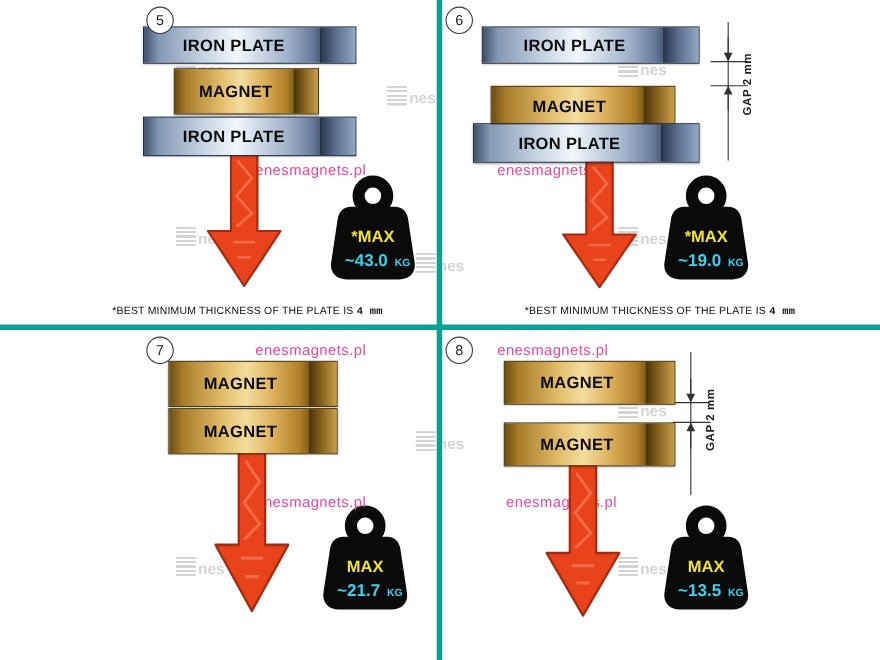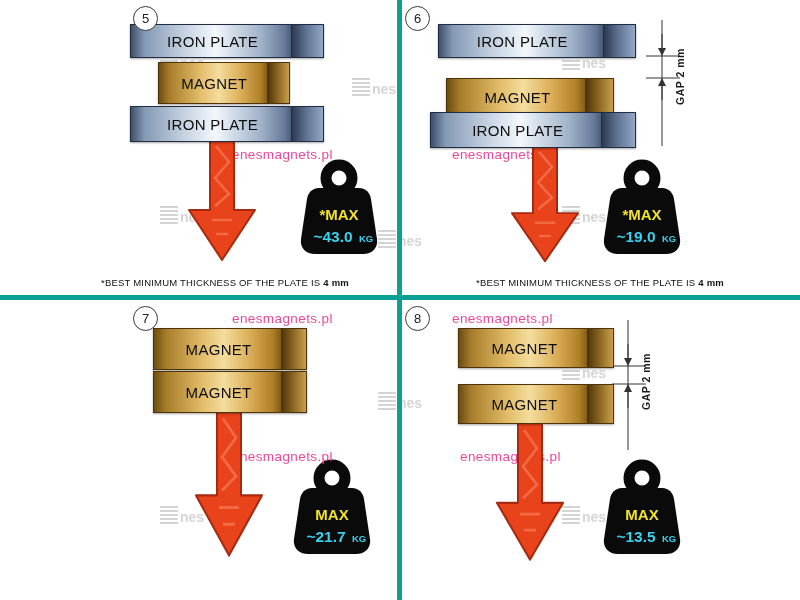--- a/index.html
+++ b/index.html
@@ -4,29 +4,29 @@
 <style>
   html,body{margin:0;padding:0;background:#ffffff;}
   body{font-family:"Liberation Sans",sans-serif;}
   .canvas{position:relative;width:800px;height:600px;background:#fff;overflow:hidden;}
   .divider{position:absolute;background:#0aa096;}
   .panel{position:absolute;width:400px;height:297px;}
   .badge{position:absolute;width:23px;height:23px;border:1.6px solid #3a3a3a;border-radius:50%;
          display:flex;align-items:center;justify-content:center;font-size:13px;color:#222;background:#fff;z-index:3;}
   .bar{position:absolute;display:flex;align-items:center;justify-content:center;
        border:1px solid #1f2c42;box-shadow:0 1px 2px rgba(0,0,0,.35);z-index:2;}
-  .bar .lbl{font-weight:normal;font-size:15px;color:#0c0c0c;letter-spacing:.3px;margin-right:15%;white-space:nowrap;}
+  .bar .lbl{font-weight:bold;font-size:15px;color:#0c0c0c;letter-spacing:.3px;margin-right:15%;white-space:nowrap;}
   .iron{background:linear-gradient(90deg,#3e4f6b 0%,#8499b5 7%,#cdd8e6 30%,#f3f7fb 44%,#d5dfeb 52%,#9fb1c8 68%,#66799a 80%,#46576f 84%);}
   .iron::after{content:"";position:absolute;right:0;top:0;bottom:0;width:16%;
       background:linear-gradient(90deg,#2c3950,#5d7191 45%,#93a8c4);border-left:1px solid #1f2c42;}
   .magnet{border-color:#4a3408;background:linear-gradient(90deg,#6e4c12 0%,#a87d2a 8%,#e3bd6a 32%,#f4dd9e 46%,#ddb05b 62%,#b08028 78%,#7c5815 84%);}
   .magnet::after{content:"";position:absolute;right:0;top:0;bottom:0;width:16%;
       background:linear-gradient(90deg,#4e370c,#8a6420 45%,#c99f4b);border-left:1px solid #4a3408;}
   .fn{position:absolute;font-size:9.5px;color:#101010;text-align:center;letter-spacing:.2px;white-space:nowrap;z-index:3;}
-  .fn b{margin-left:3px;}
+  .fn b{margin-left:3px;font-family:Liberation Mono, monospace;}
   .gaplbl{position:absolute;display:flex;align-items:center;justify-content:center;
       writing-mode:vertical-rl;transform:rotate(180deg);font-size:10.5px;font-weight:bold;color:#1c1c1c;letter-spacing:.5px;z-index:2;}
   .wm-site{position:absolute;font-size:13.5px;color:#ec4899;letter-spacing:.4px;z-index:1;}
   .wm-brand{position:absolute;display:flex;align-items:flex-end;gap:2px;opacity:.7;z-index:1;}
   .wm-brand .eblk{width:18px;height:18px;background:repeating-linear-gradient(180deg,#c3c3c3 0 2px,transparent 2px 4px);}
   .wm-brand .ntxt{font-size:14px;color:#c3c3c3;font-weight:bold;line-height:1;}
   svg.abs{position:absolute;overflow:visible;}
   svg text{font-family:"Liberation Sans",sans-serif;font-weight:bold;}
   .dim line{stroke:#333;stroke-width:1;}
   .dim polygon{fill:#333;}

